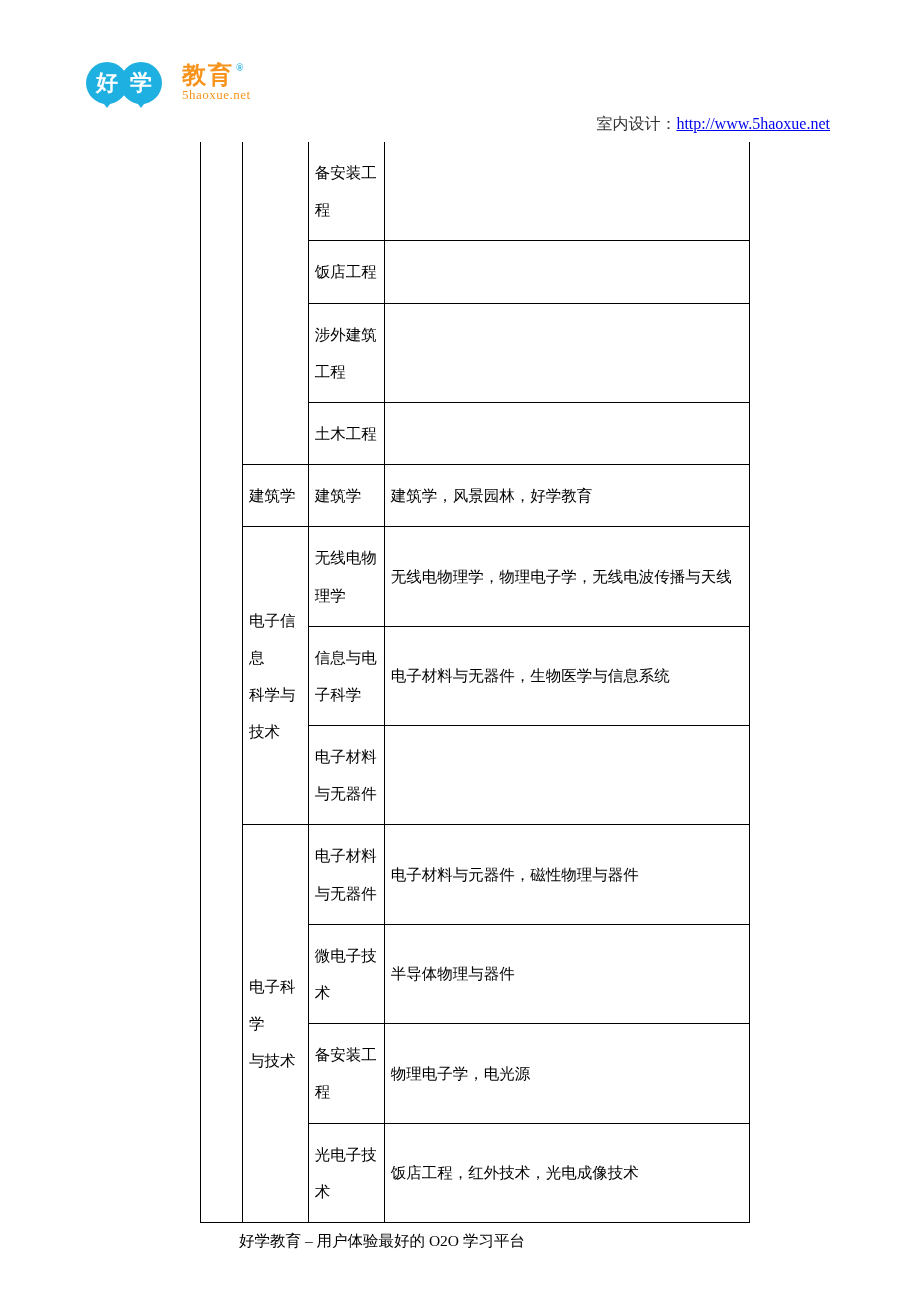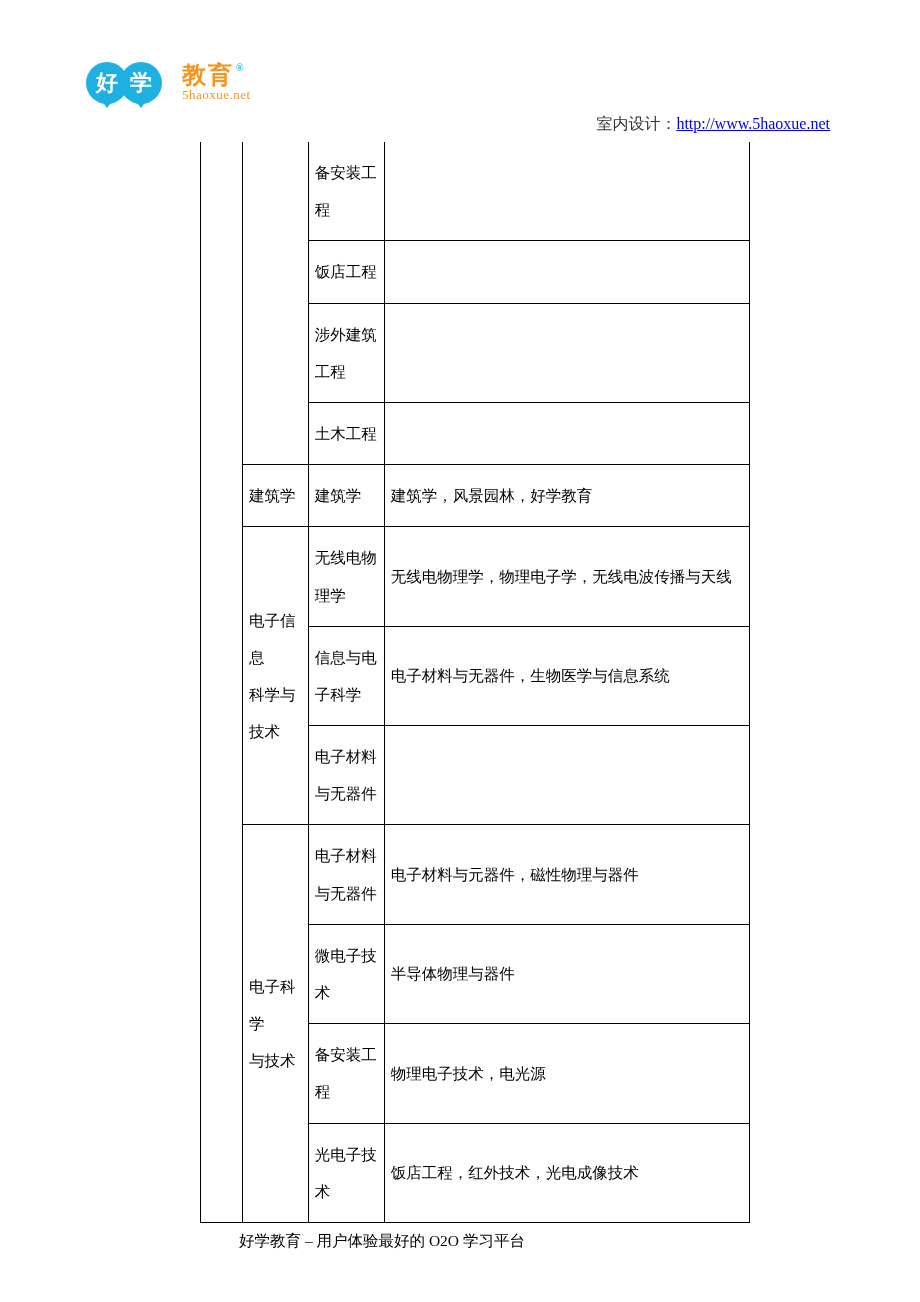--- a/index.html
+++ b/index.html
@@ -217,21 +217,21 @@
       </td>
       <td class="col3">电子材料与无器件</td>
       <td class="col4">电子材料与元器件，磁性物理与器件</td>
     </tr>
     <tr>
       <td class="col3">微电子技术</td>
       <td class="col4">半导体物理与器件</td>
     </tr>
     <tr>
       <td class="col3">备安装工程</td>
-      <td class="col4">物理电子技术，电光源</td>
+      <td class="col4">物理电子学，电光源</td>
     </tr>
     <tr>
       <td class="col3">光电子技术</td>
       <td class="col4">饭店工程，红外技术，光电成像技术</td>
     </tr>
   </tbody>
     </table>
 </div>
 
 <div class="footer">

